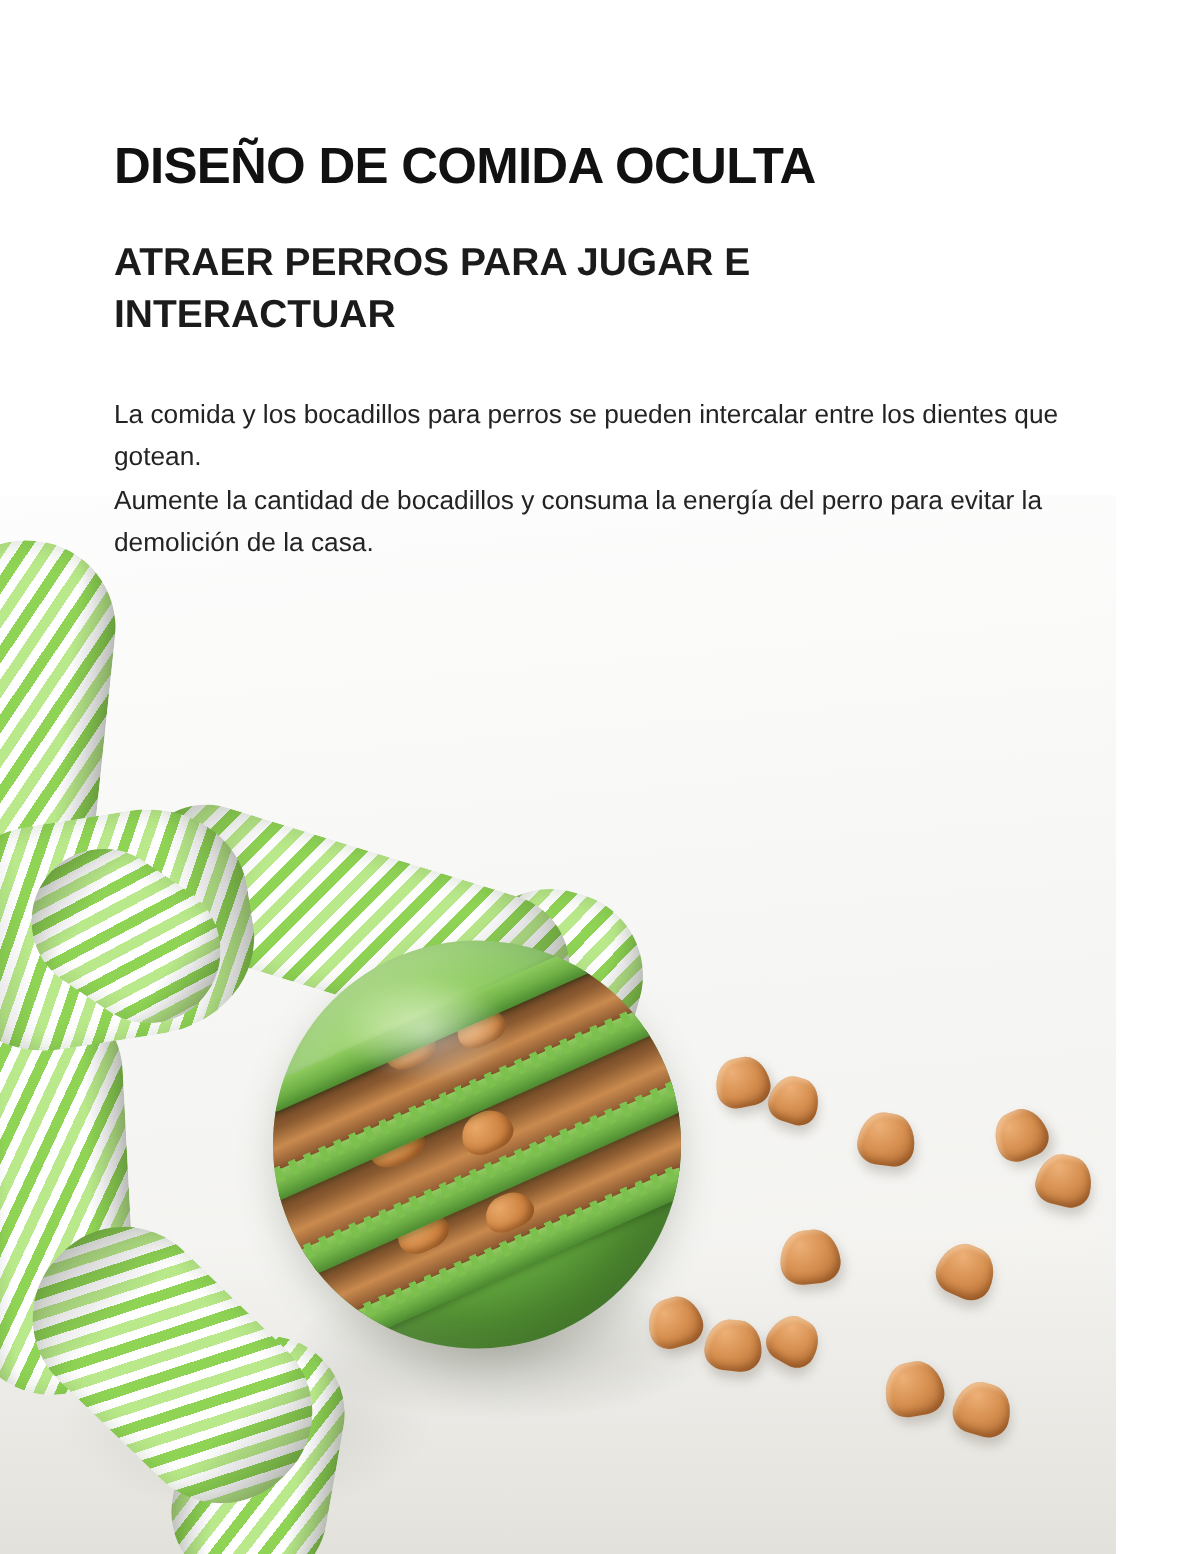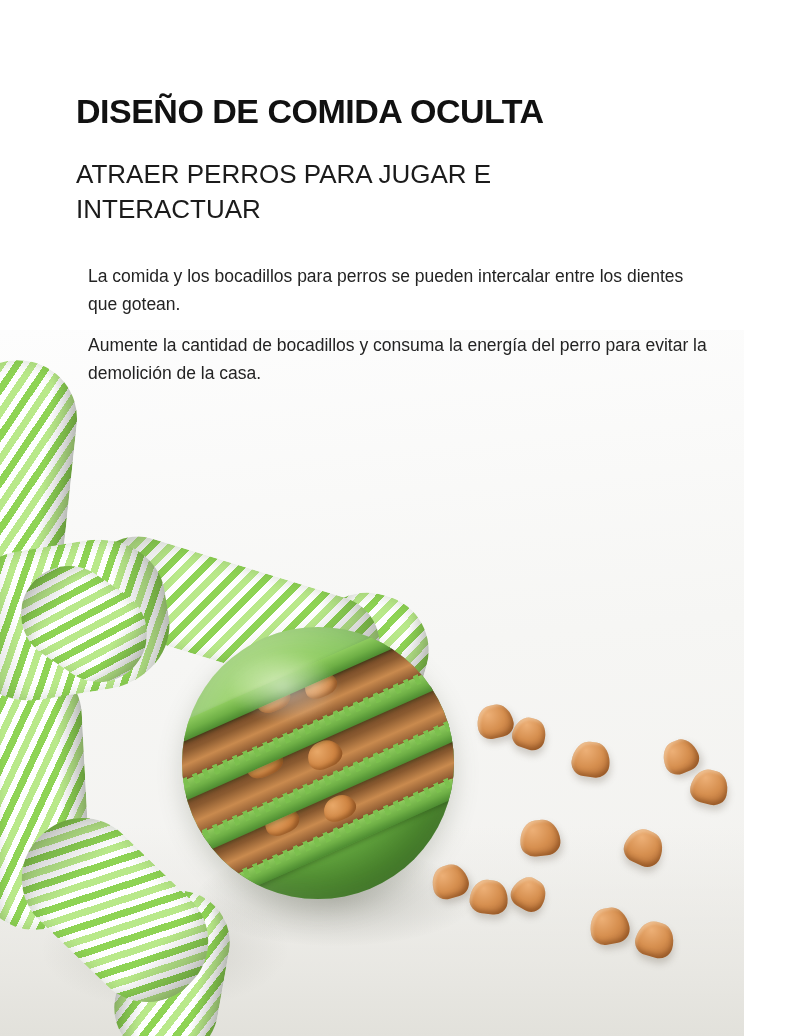--- a/index.html
+++ b/index.html
@@ -31,35 +31,35 @@
     font-size: 34px;
     font-weight: 700;
     letter-spacing: -0.5px;
     color: #111111;
     line-height: 1.15;
     margin: 0 0 26px 0;
     font-family: "Liberation Sans", sans-serif;
   }
   .subhead {
     font-size: 26px;
-    font-weight: 400;
+    font-weight: 700;
     color: #1b1b1b;
     line-height: 1.36;
     margin: 0 0 34px 0;
     max-width: 560px;
   }
   .body-copy {
     font-size: 17.5px;
     font-weight: 400;
     color: #232323;
     line-height: 1.62;
     max-width: 650px;
   }
   .body-copy p {
-    margin: 12px;
+    margin: 0;
   }
 
   
   .photo {
     position: absolute;
     left: 0;
     top: 330px;
     width: 790px;
     height: 706px;
     overflow: hidden;

